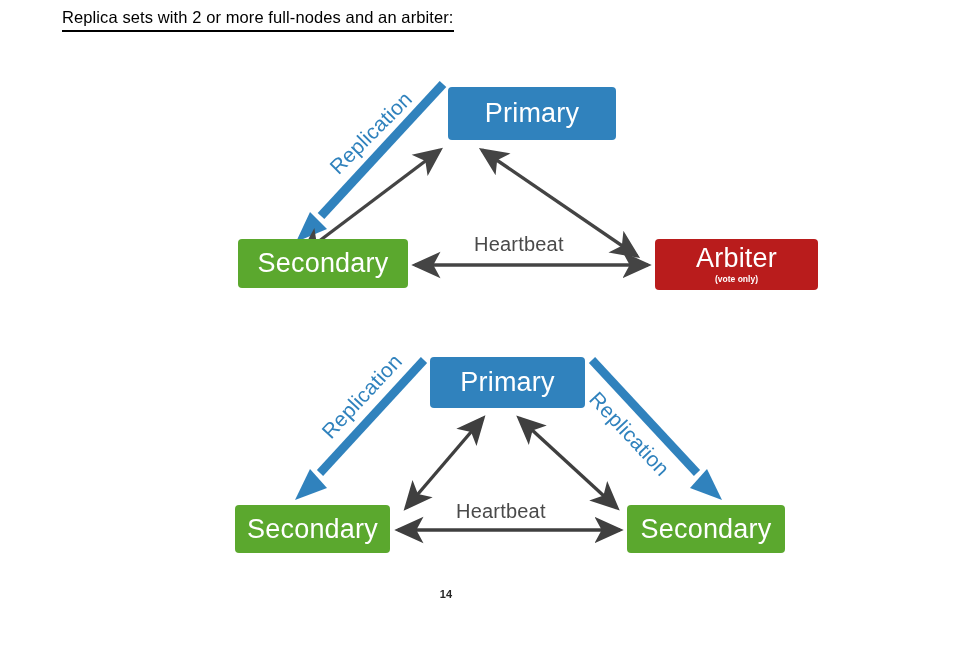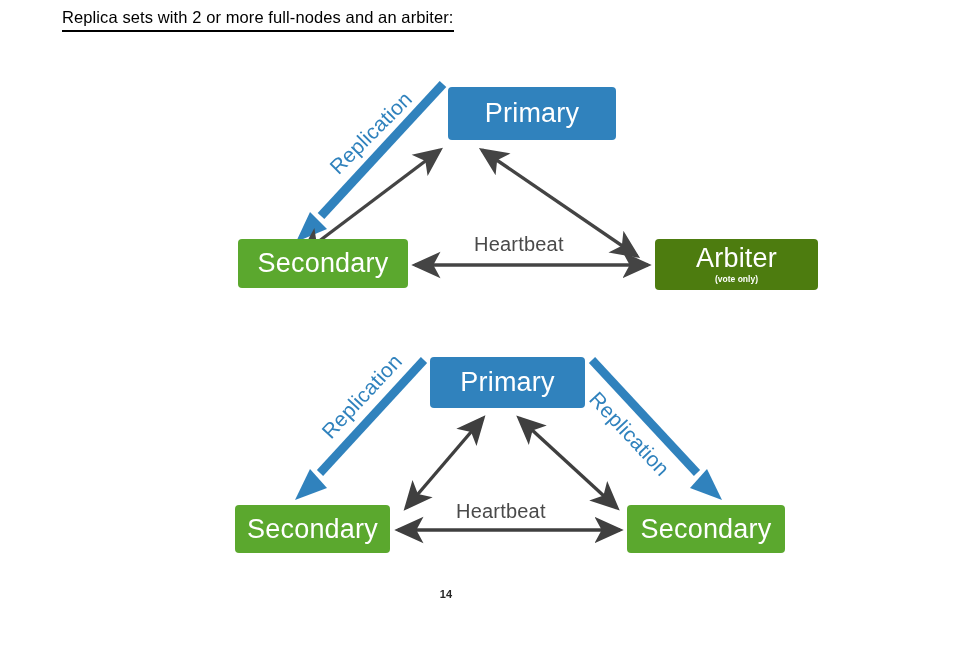--- a/index.html
+++ b/index.html
@@ -82,21 +82,21 @@
     font-size: 8.5px;
     line-height: 1;
     margin-top: 3px;
     color: #ffffff;
     white-space: nowrap;
   }
 
   
   #d1-primary   { left: 448px; top: 17px;  width: 168px; height: 53px; background: #3082bd; }
   #d1-secondary { left: 238px; top: 169px; width: 170px; height: 49px; background: #5ba82e; }
-  #d1-arbiter   { left: 655px; top: 169px; width: 163px; height: 51px; background: #4d7c0f; }
+  #d1-arbiter   { left: 655px; top: 169px; width: 163px; height: 51px; background: #b91c1c; }
 
   
   #d2-primary    { left: 430px; top: 17px;  width: 155px; height: 51px; background: #3082bd; }
   #d2-secondary-left  { left: 235px; top: 165px; width: 155px; height: 48px; background: #5ba82e; }
   #d2-secondary-right { left: 627px; top: 165px; width: 158px; height: 48px; background: #5ba82e; }
 
   
   .edge-label {
     position: absolute;
     font-family: "Liberation Sans", sans-serif;

